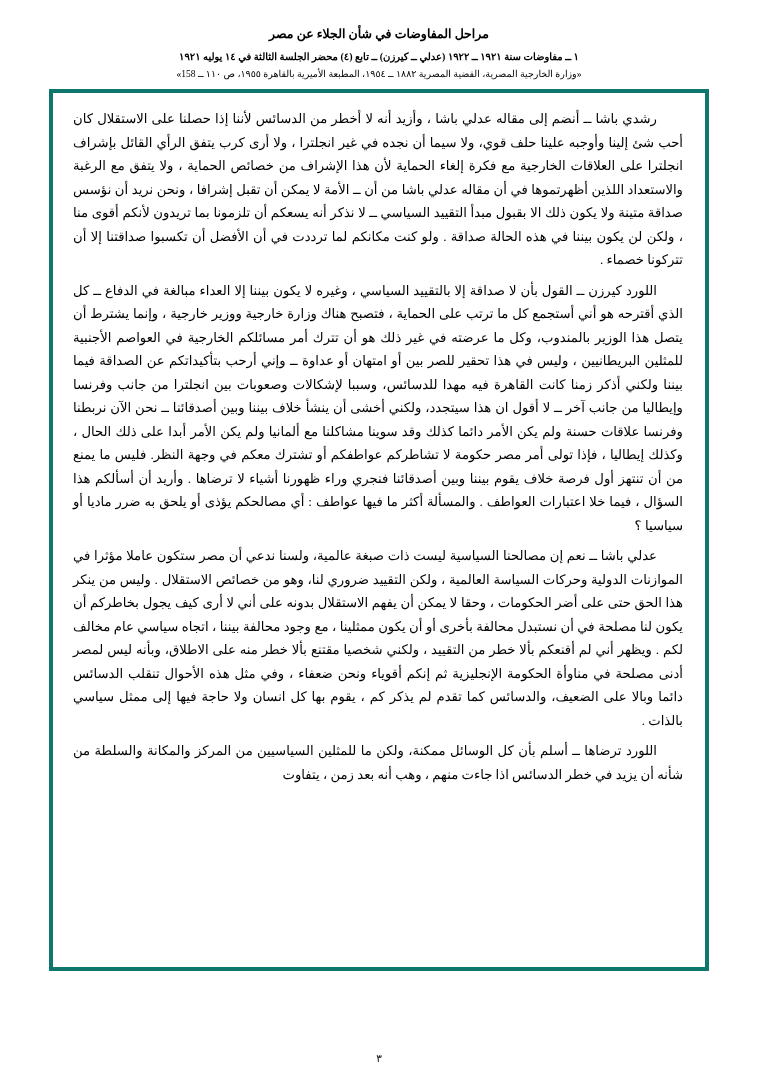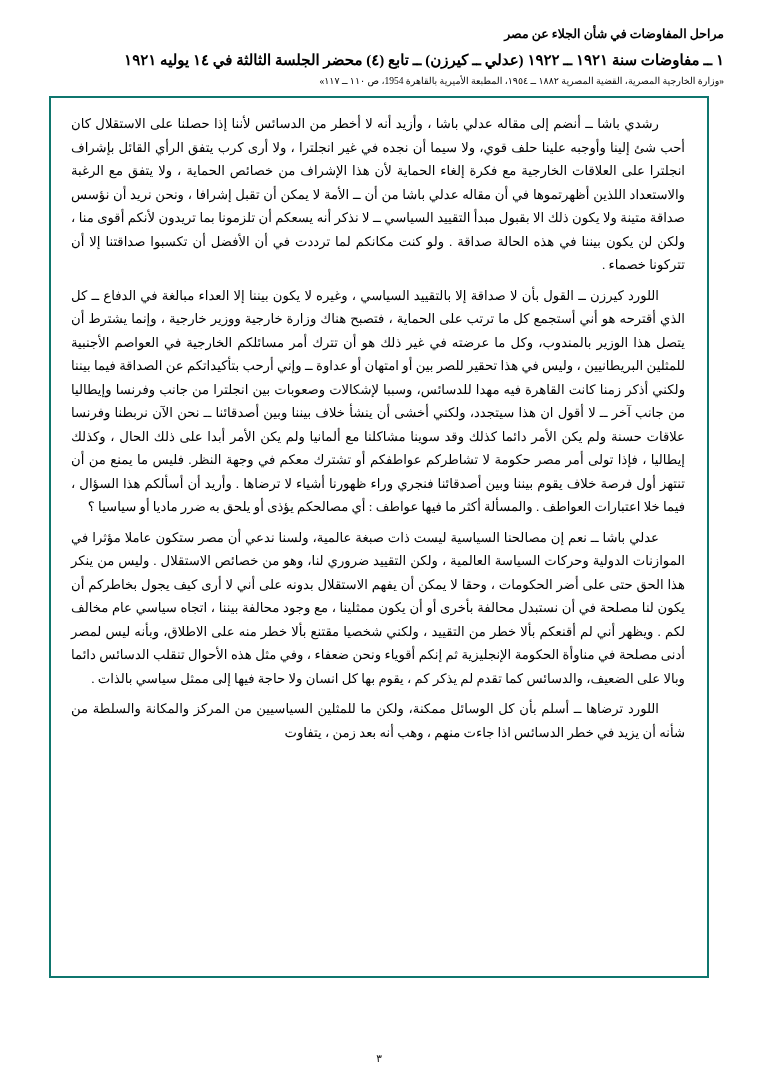--- a/index.html
+++ b/index.html
@@ -16,40 +16,41 @@
     overflow: hidden;
   }
   .page {
     width: 758px;
     height: 1078px;
     box-sizing: border-box;
     padding: 26px 34px 10px 34px;
     position: relative;
   }
   .header {
+    text-align: center;
     direction: rtl;
   }
   .header .title {
     font-weight: bold;
     font-size: 12.5px;
     letter-spacing: 0px;
     margin-bottom: 9px;
   }
   .header .subtitle {
     font-weight: bold;
-    font-size: 15px;
+    font-size: 10px;
     margin-bottom: 6px;
   }
   .header .source {
     font-size: 9.5px;
     font-weight: normal;
     margin-bottom: 10px;
   }
   .frame {
-    border: 2px solid #0f766e;
+    border: 4px solid #0f766e;
     box-sizing: border-box;
     margin: 0 auto;
     width: 660px;
     height: 882px;
     padding: 14px 22px 10px 20px;
     position: relative;
     background: #ffffff;
   }
   .body-text {
     direction: rtl;
@@ -72,21 +73,21 @@
   }
 </style>
 </head>
 <body>
 
 <div class="page">
 
   <div class="header">
     <div class="title">مراحل المفاوضات في شأن الجلاء عن مصر</div>
     <div class="subtitle">١ ــ مفاوضات سنة ١٩٢١ ــ ١٩٢٢ (عدلي ــ كيرزن) ــ تابع (٤) محضر الجلسة الثالثة في ١٤ يوليه ١٩٢١</div>
-    <div class="source">«وزارة الخارجية المصرية، القضية المصرية ١٨٨٢ ــ ١٩٥٤، المطبعة الأميرية بالقاهرة 1954، ص ١١٠ ــ ١١٧»</div>
+    <div class="source">«وزارة الخارجية المصرية، القضية المصرية ١٨٨٢ ــ ١٩٥٤، المطبعة الأميرية بالقاهرة ١٩٥٥، ص ١١٠ ــ 158»</div>
   </div>
 
   <div class="frame">
     <div class="body-text">
       <p>رشدي باشا ــ أنضم إلى مقاله عدلي باشا ، وأزيد أنه لا أخطر من الدسائس لأننا إذا حصلنا على الاستقلال كان أحب شئ إلينا وأوجبه علينا حلف قوي، ولا سيما أن نجده في غير انجلترا ، ولا أرى كرب يتفق الرأي القائل بإشراف انجلترا على العلاقات الخارجية مع فكرة إلغاء الحماية لأن هذا الإشراف من خصائص الحماية ، ولا يتفق مع الرغبة والاستعداد اللذين أظهرتموها في أن مقاله عدلي باشا من أن ــ الأمة لا يمكن أن تقبل إشرافا ، ونحن نريد أن نؤسس صداقة متينة ولا يكون ذلك الا بقبول مبدأ التقييد السياسي ــ لا نذكر أنه يسعكم أن تلزمونا بما تريدون لأنكم أقوى منا ، ولكن لن يكون بيننا في هذه الحالة صداقة . ولو كنت مكانكم لما ترددت في أن الأفضل أن تكسبوا صداقتنا إلا أن تتركونا خصماء .</p>
       <p>اللورد كيرزن ــ القول بأن لا صداقة إلا بالتقييد السياسي ، وغيره لا يكون بيننا إلا العداء مبالغة في الدفاع ــ كل الذي أقترحه هو أني أستجمع كل ما ترتب على الحماية ، فتصبح هناك وزارة خارجية ووزير خارجية ، وإنما يشترط أن يتصل هذا الوزير بالمندوب، وكل ما عرضته في غير ذلك هو أن تترك أمر مسائلكم الخارجية في العواصم الأجنبية للمثلين البريطانيين ، وليس في هذا تحقير للصر بين أو امتهان أو عداوة ــ وإني أرحب بتأكيداتكم عن الصداقة فيما بيننا ولكني أذكر زمنا كانت القاهرة فيه مهدا للدسائس، وسببا لإشكالات وصعوبات بين انجلترا من جانب وفرنسا وإيطاليا من جانب آخر ــ لا أقول ان هذا سيتجدد، ولكني أخشى أن ينشأ خلاف بيننا وبين أصدقائنا ــ نحن الآن نربطنا وفرنسا علاقات حسنة ولم يكن الأمر دائما كذلك وقد سوينا مشاكلنا مع ألمانيا ولم يكن الأمر أبدا على ذلك الحال ، وكذلك إيطاليا ، فإذا تولى أمر مصر حكومة لا تشاطركم عواطفكم أو تشترك معكم في وجهة النظر. فليس ما يمنع من أن تنتهز أول فرصة خلاف يقوم بيننا وبين أصدقائنا فنجري وراء ظهورنا أشياء لا ترضاها . وأريد أن أسألكم هذا السؤال ، فيما خلا اعتبارات العواطف . والمسألة أكثر ما فيها عواطف : أي مصالحكم يؤذى أو يلحق به ضرر ماديا أو سياسيا ؟</p>
       <p>عدلي باشا ــ نعم إن مصالحنا السياسية ليست ذات صبغة عالمية، ولسنا ندعي أن مصر ستكون عاملا مؤثرا في الموازنات الدولية وحركات السياسة العالمية ، ولكن التقييد ضروري لنا، وهو من خصائص الاستقلال . وليس من ينكر هذا الحق حتى على أضر الحكومات ، وحقا لا يمكن أن يفهم الاستقلال بدونه على أني لا أرى كيف يجول بخاطركم أن يكون لنا مصلحة في أن نستبدل محالفة بأخرى أو أن يكون ممثلينا ، مع وجود محالفة بيننا ، اتجاه سياسي عام مخالف لكم . ويظهر أني لم أقنعكم بألا خطر من التقييد ، ولكني شخصيا مقتنع بألا خطر منه على الاطلاق، وبأنه ليس لمصر أدنى مصلحة في مناوأة الحكومة الإنجليزية ثم إنكم أقوياء ونحن ضعفاء ، وفي مثل هذه الأحوال تنقلب الدسائس دائما وبالا على الضعيف، والدسائس كما تقدم لم يذكر كم ، يقوم بها كل انسان ولا حاجة فيها إلى ممثل سياسي بالذات .</p>
       <p>اللورد ترضاها ــ أسلم بأن كل الوسائل ممكنة، ولكن ما للمثلين السياسيين من المركز والمكانة والسلطة من شأنه أن يزيد في خطر الدسائس اذا جاءت منهم ، وهب أنه بعد زمن ، يتفاوت</p>
     </div>
   </div>

